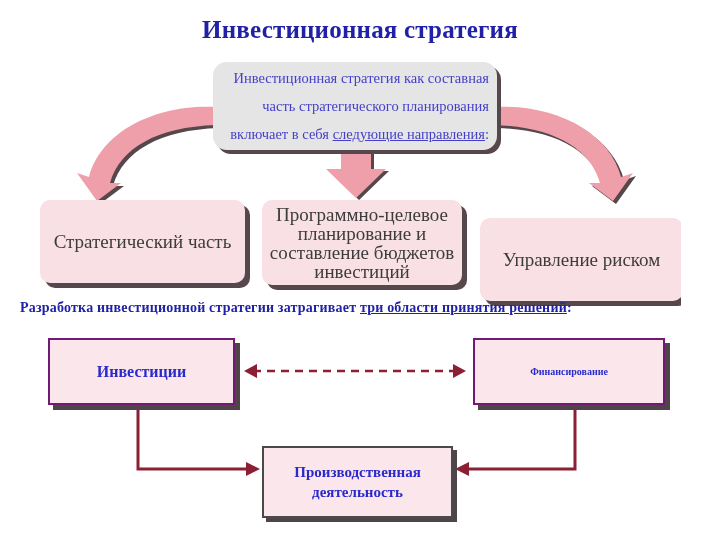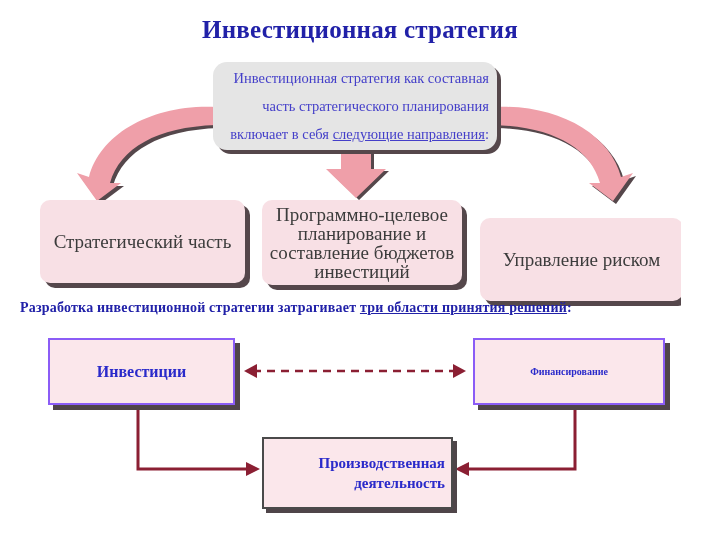--- a/index.html
+++ b/index.html
@@ -28,31 +28,31 @@
   }
   .box-analysis{left:40px;top:200px;width:205px;height:83px;}
   .box-program{left:262px;top:200px;width:200px;height:85px;}
   .box-risk{left:480px;top:218px;width:203px;height:83px;}
   .statement{
     position:absolute;left:20px;top:300px;white-space:nowrap;
     font-size:14px;font-weight:bold;color:#2121A8;margin:0;letter-spacing:0.2px;text-align:right;
   }
   .u{text-decoration:underline;}
   .rectbox{
-    position:absolute;background:#FBE7EB;border:2px solid #8b5cf6;
+    position:absolute;background:#FBE7EB;border:2px solid #701a75;
     box-shadow:5px 5px 0 #4F4549;
     display:flex;align-items:center;justify-content:center;text-align:center;
     color:#2A2ACA;font-weight:bold;box-sizing:border-box;
   }
   .box-invest{left:48px;top:338px;width:187px;height:67px;font-size:16px;}
   .box-finance{left:473px;top:338px;width:192px;height:67px;font-size:10px;}
   .box-production{
-    left:262px;top:437px;width:191px;height:72px;
+    left:262px;top:446px;width:191px;height:72px;
     border:2px solid #4A4A4A;box-shadow:4px 4px 0 #4F4549;
-    font-size:15px;line-height:20px;padding:2px 6px;text-align:right;
+    font-size:15px;line-height:20px;padding:2px 6px;
   }
 </style>
 </head>
 <body>
 
 <div class="canvas">
 
   <h1 class="title">Инвестиционная стратегия</h1>
 
   <svg class="arrows-layer" width="720" height="540" viewBox="0 0 720 540">

